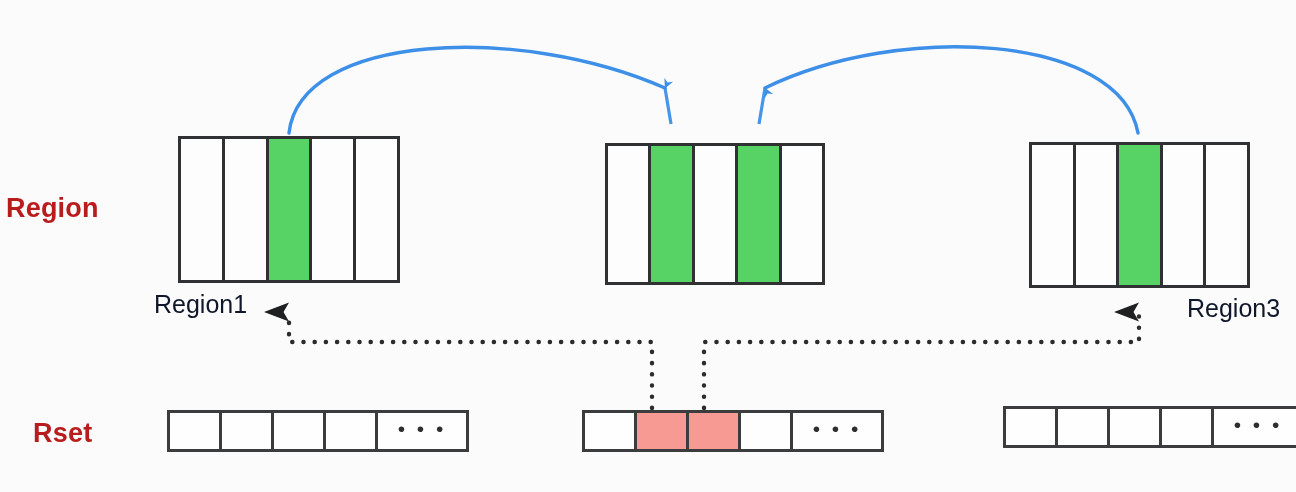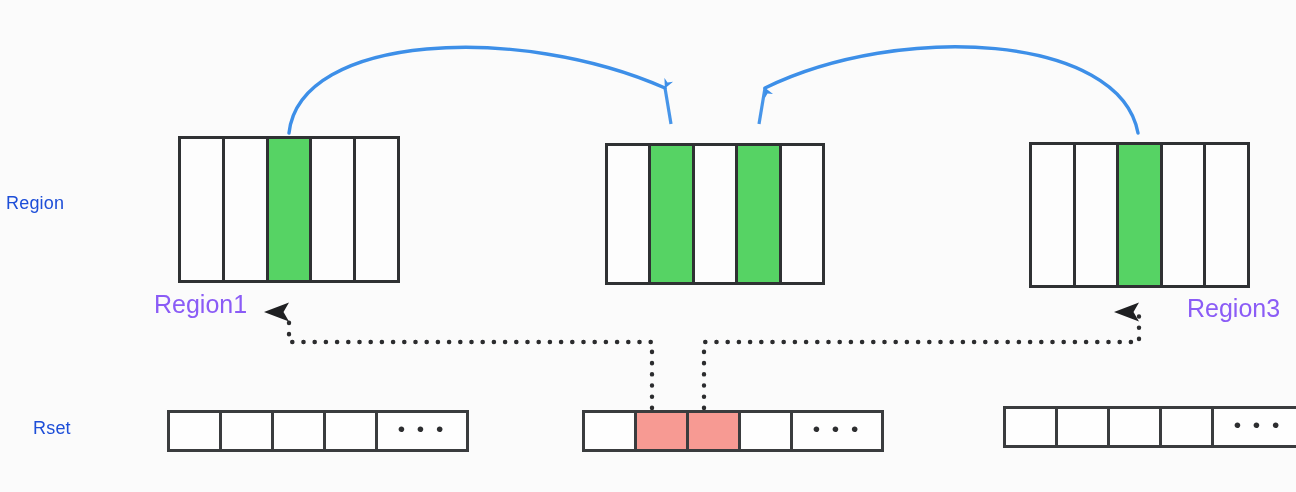--- a/index.html
+++ b/index.html
@@ -21,23 +21,23 @@
     top: 0;
     width: 1296px;
     height: 492px;
     pointer-events: none;
   }
 
   
   .row-label {
     position: absolute;
     font-family: "Liberation Sans", sans-serif;
-    font-weight: normal;
-    color: #1d4ed8;
-    font-size: 18px;
+    font-weight: bold;
+    color: #b91c1c;
+    font-size: 27px;
     letter-spacing: 0.2px;
     white-space: nowrap;
   }
   #region-row-label { left: 6px; top: 193px; }
   #rset-row-label   { left: 33px; top: 418px; text-align: center; }
 
   
   .region-box {
     position: absolute;
     display: flex;
@@ -56,21 +56,21 @@
 
   #region1-box { left: 178px; top: 136px; width: 222px; height: 147px; }
   #region2-box { left: 605px; top: 143px; width: 220px; height: 142px; }
   #region3-box { left: 1029px; top: 142px; width: 221px; height: 146px; }
 
   
   .region-caption {
     position: absolute;
     font-family: "Liberation Sans", sans-serif;
     font-size: 25px;
-    color: #8b5cf6;
+    color: #0f172a;
     white-space: nowrap;
   }
   #region1-caption { left: 154px; top: 290px; }
   #region2-caption { left: 602px; top: 298px; }
   #region3-caption { left: 1187px; top: 294px; }
 
   
   .rset-box {
     position: absolute;
     display: flex;

